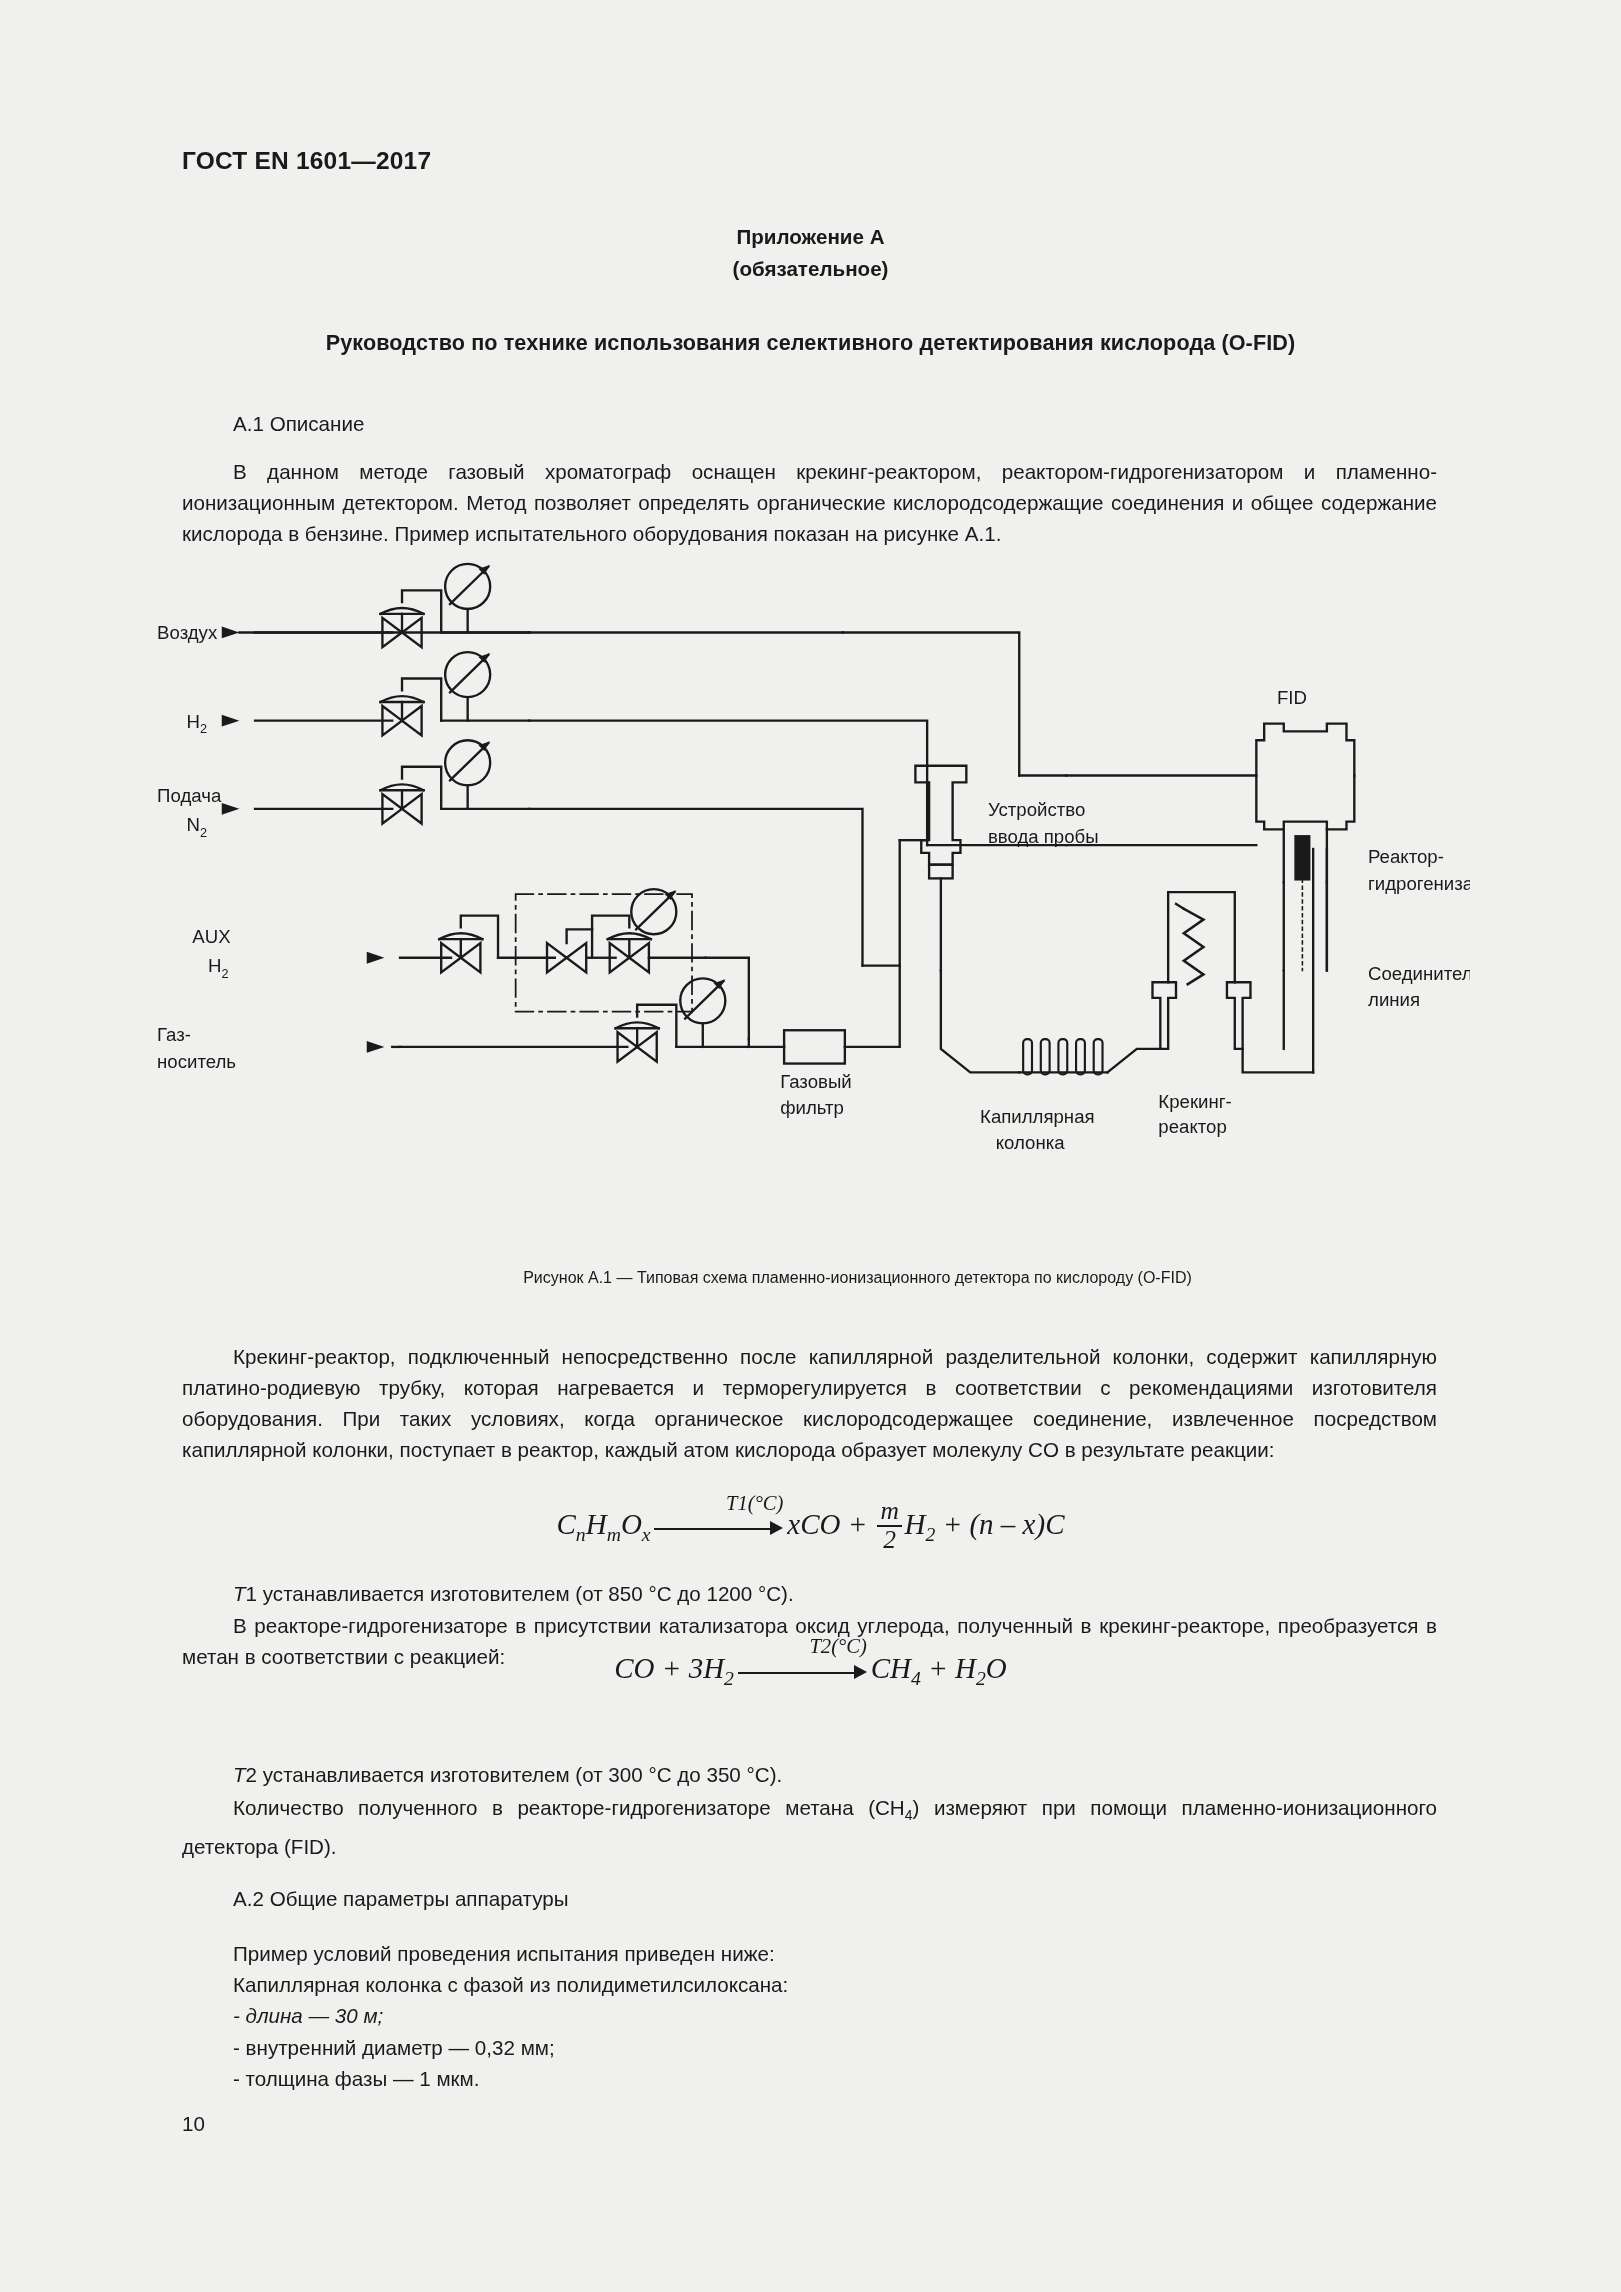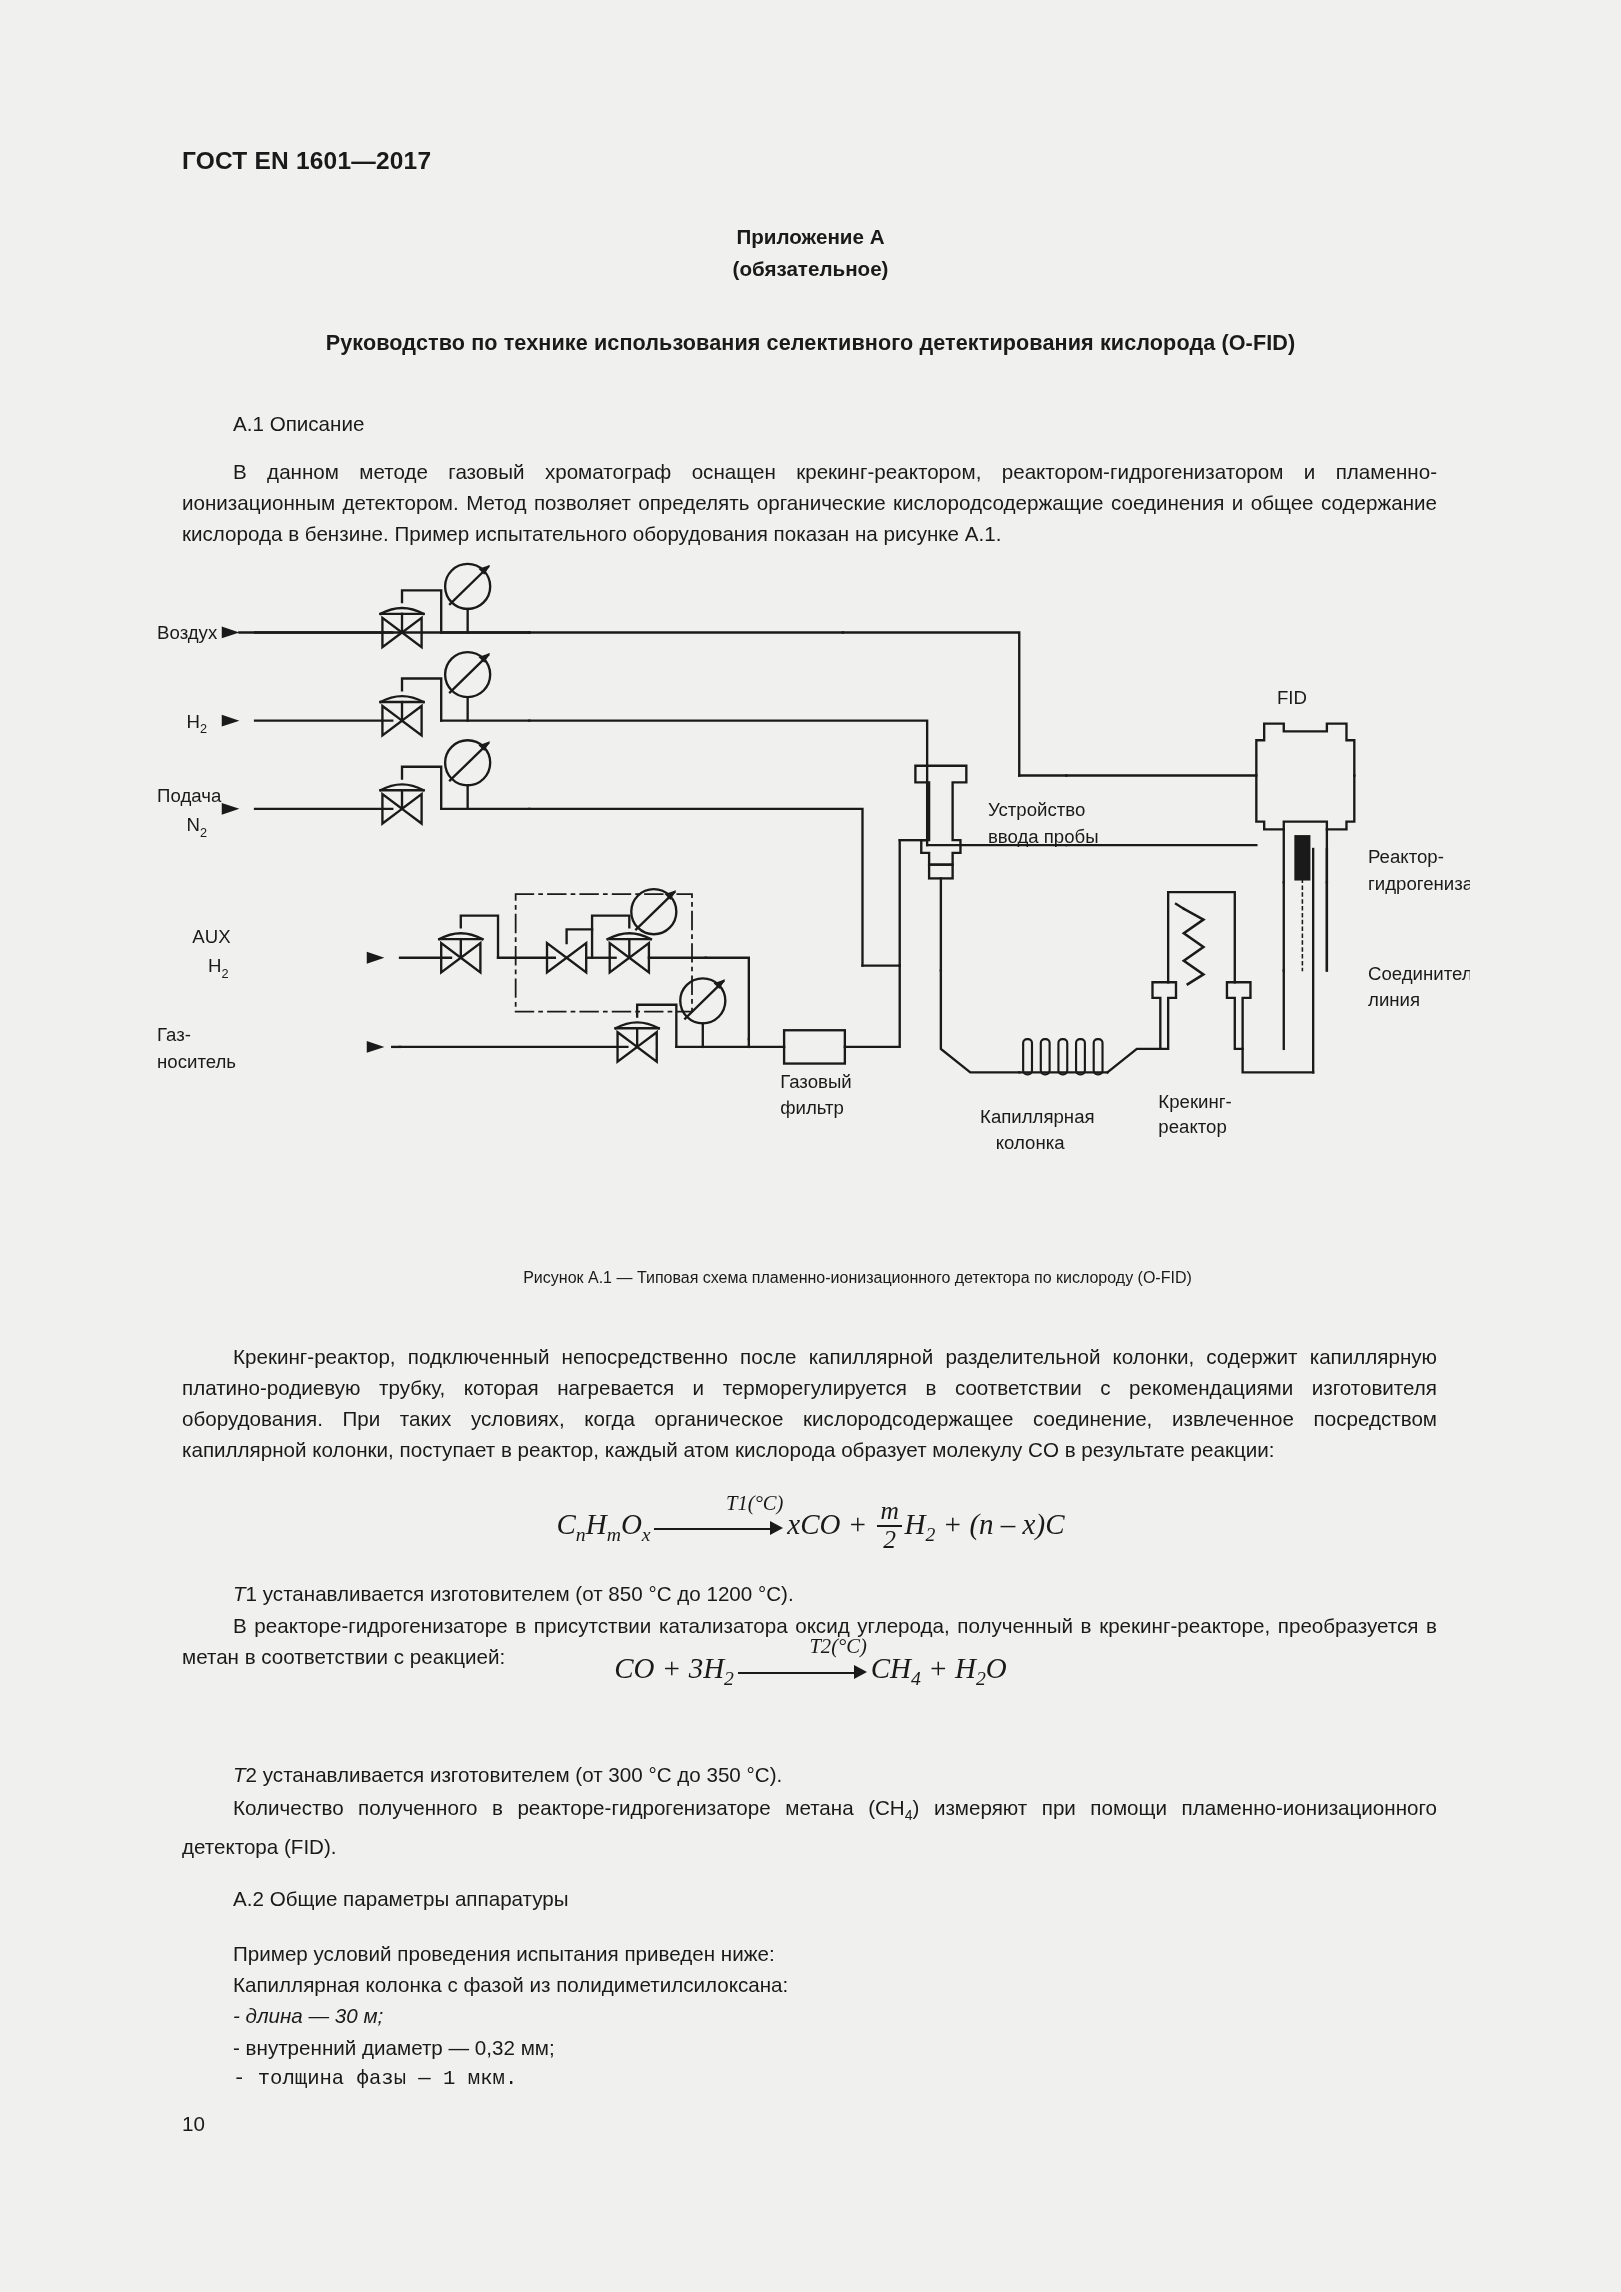--- a/index.html
+++ b/index.html
@@ -372,18 +372,18 @@
   <div class="para noindent" style="left:233px; top:1759px; width:1206px;"><em>T</em>2 устанавливается изготовителем (от 300 °C до 350 °C).</div>
 
   <div class="para indent" style="left:182px; top:1792px; width:1255px;">Количество полученного в реакторе-гидрогенизаторе метана (CH<sub>4</sub>) измеряют при помощи пламенно-ионизационного детектора (FID).</div>
 
   <div class="sec-head" style="left:233px; top:1887px;">A.2 Общие параметры аппаратуры</div>
 
   <div class="para noindent" style="left:233px; top:1938px; width:1206px;">Пример условий проведения испытания приведен ниже:</div>
   <div class="para noindent" style="left:233px; top:1969px; width:1206px;">Капиллярная колонка с фазой из полидиметилсилоксана:</div>
   <div class="para noindent" style="left:233px; top:2000px; width:1206px;font-style:italic;">- длина — 30 м;</div>
   <div class="para noindent" style="left:233px; top:2032px; width:1206px;">- внутренний диаметр — 0,32 мм;</div>
-  <div class="para noindent" style="left:233px; top:2063px; width:1206px;font-family:Liberation Mono, monospace;">- толщина фазы — 1 мкм.</div>
+  <div class="para noindent" style="left:233px; top:2063px; width:1206px;">- толщина фазы — 1 мкм.</div>
 
   <div class="pageno" style="top:2112px;">10</div>
 
 </div>
 
 
 </body></html>

